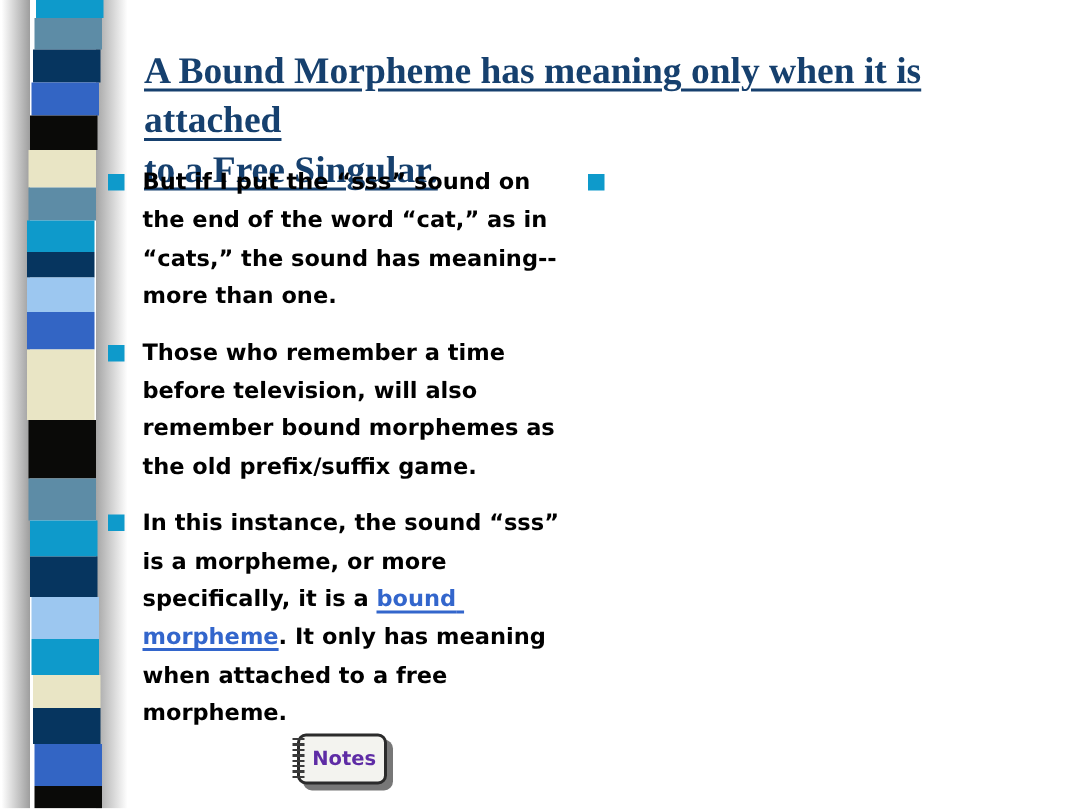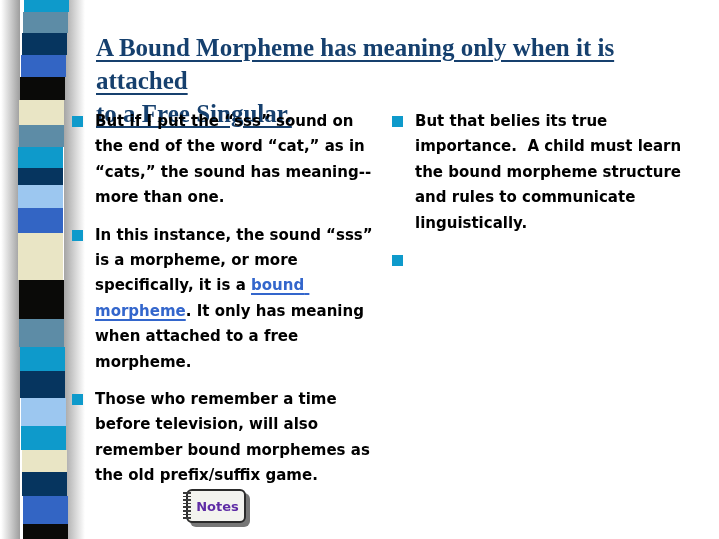--- a/index.html
+++ b/index.html
@@ -44,21 +44,21 @@
     background:var(--bullet-color,#0E9ACB);
   }
   .link {
     color:var(--link-color,#3366CC);
     text-decoration:underline; text-decoration-thickness:2px; text-underline-offset:3px;
   }
   .blue { color:var(--link-color,#3366CC); }
 
   
   .notes {
-    position:absolute; left:186px; top:489px; width:56px; height:30px;
+    position:absolute; left:198px; top:489px; width:56px; height:30px;
     background:#F3F3EF; border:2px solid #2b2b2b; border-radius:6px;
     box-shadow:4px 4px 0 rgba(95,95,95,0.85);
     display:flex; align-items:center; justify-content:center; cursor:pointer;
   }
   .notes .rings {
     position:absolute; left:-5px; top:1px; bottom:1px; width:8px;
     background:repeating-linear-gradient(180deg,#3a3a3a 0 1.6px, rgba(0,0,0,0) 1.6px 3.6px);
   }
   .notes .nlabel {
     color:var(--notes-color,#5E2CA5); font-size:13px; font-weight:bold; margin-left:3px;
@@ -96,25 +96,24 @@
       <div class="stripe" style="top: 524px; left: 3px; height: 15px; background: rgb(10, 10, 8);"></div>
     </div>
 
   <div class="title">
     <div class="tline">A Bound Morpheme has meaning only when it is attached</div>
     <div class="tline">to a Free Singular.</div>
   </div>
 
   <div class="col col-left">
       <div class="para"><span class="bullet"></span><span class="ptext">But if I put the “sss” sound on the end of the word “cat,” as in “cats,” the sound has meaning--more than one.</span></div>
+      <div class="para"><span class="bullet"></span><span class="ptext">Those who remember a time before television, will also remember bound morphemes as the old prefix/suffix game.</span></div>
       <div class="para"><span class="bullet"></span><span class="ptext">In this instance, the sound “sss” is a morpheme, or more specifically, it is a <span class="link">bound morpheme</span>. It only has meaning when attached to a free morpheme.</span></div>
-      <div class="para"><span class="bullet"></span><span class="ptext">Those who remember a time before television, will also remember bound morphemes as the old prefix/suffix game.</span></div>
     </div>
   <div class="col col-right">
-      <div class="para"><span class="bullet"></span><span class="ptext">But that belies its true importance.  A child must learn the bound morpheme structure and rules to communicate linguistically.</span></div>
       <div class="para"><span class="bullet"></span></div>
     </div>
 
   <div class="notes">
     <span class="rings"></span>
     <span class="nlabel">Notes</span>
   </div>
 
 </div>
 

